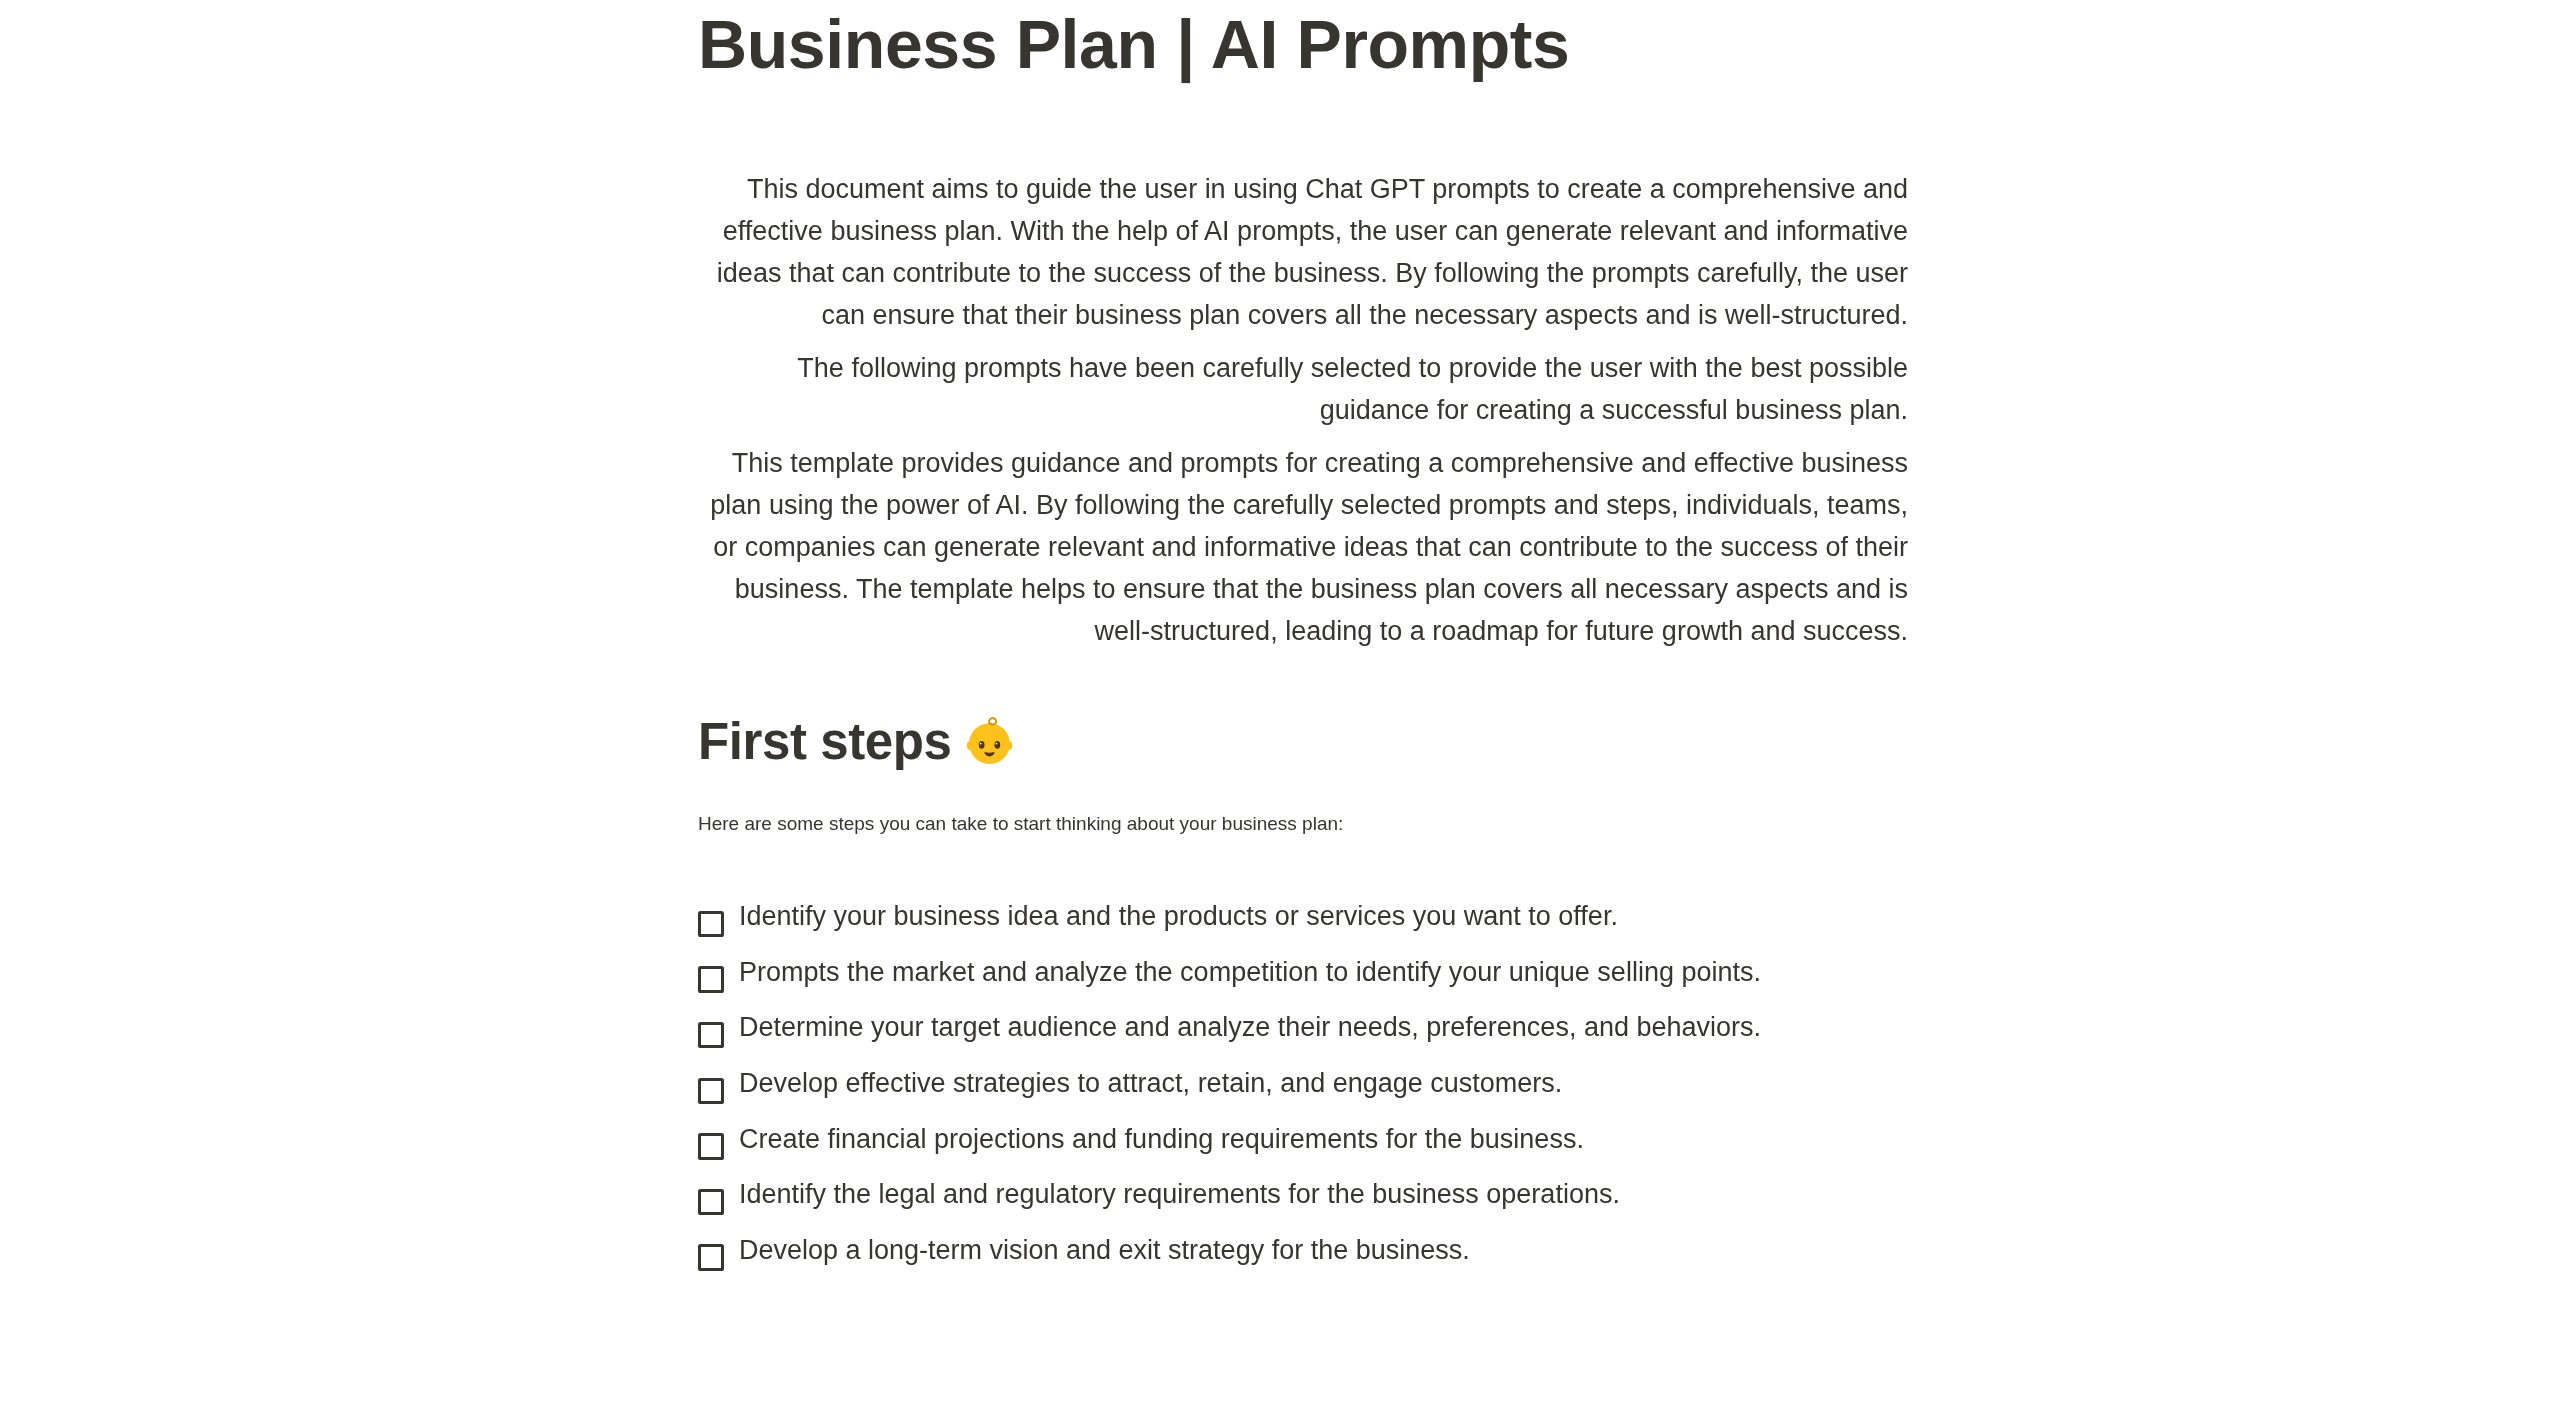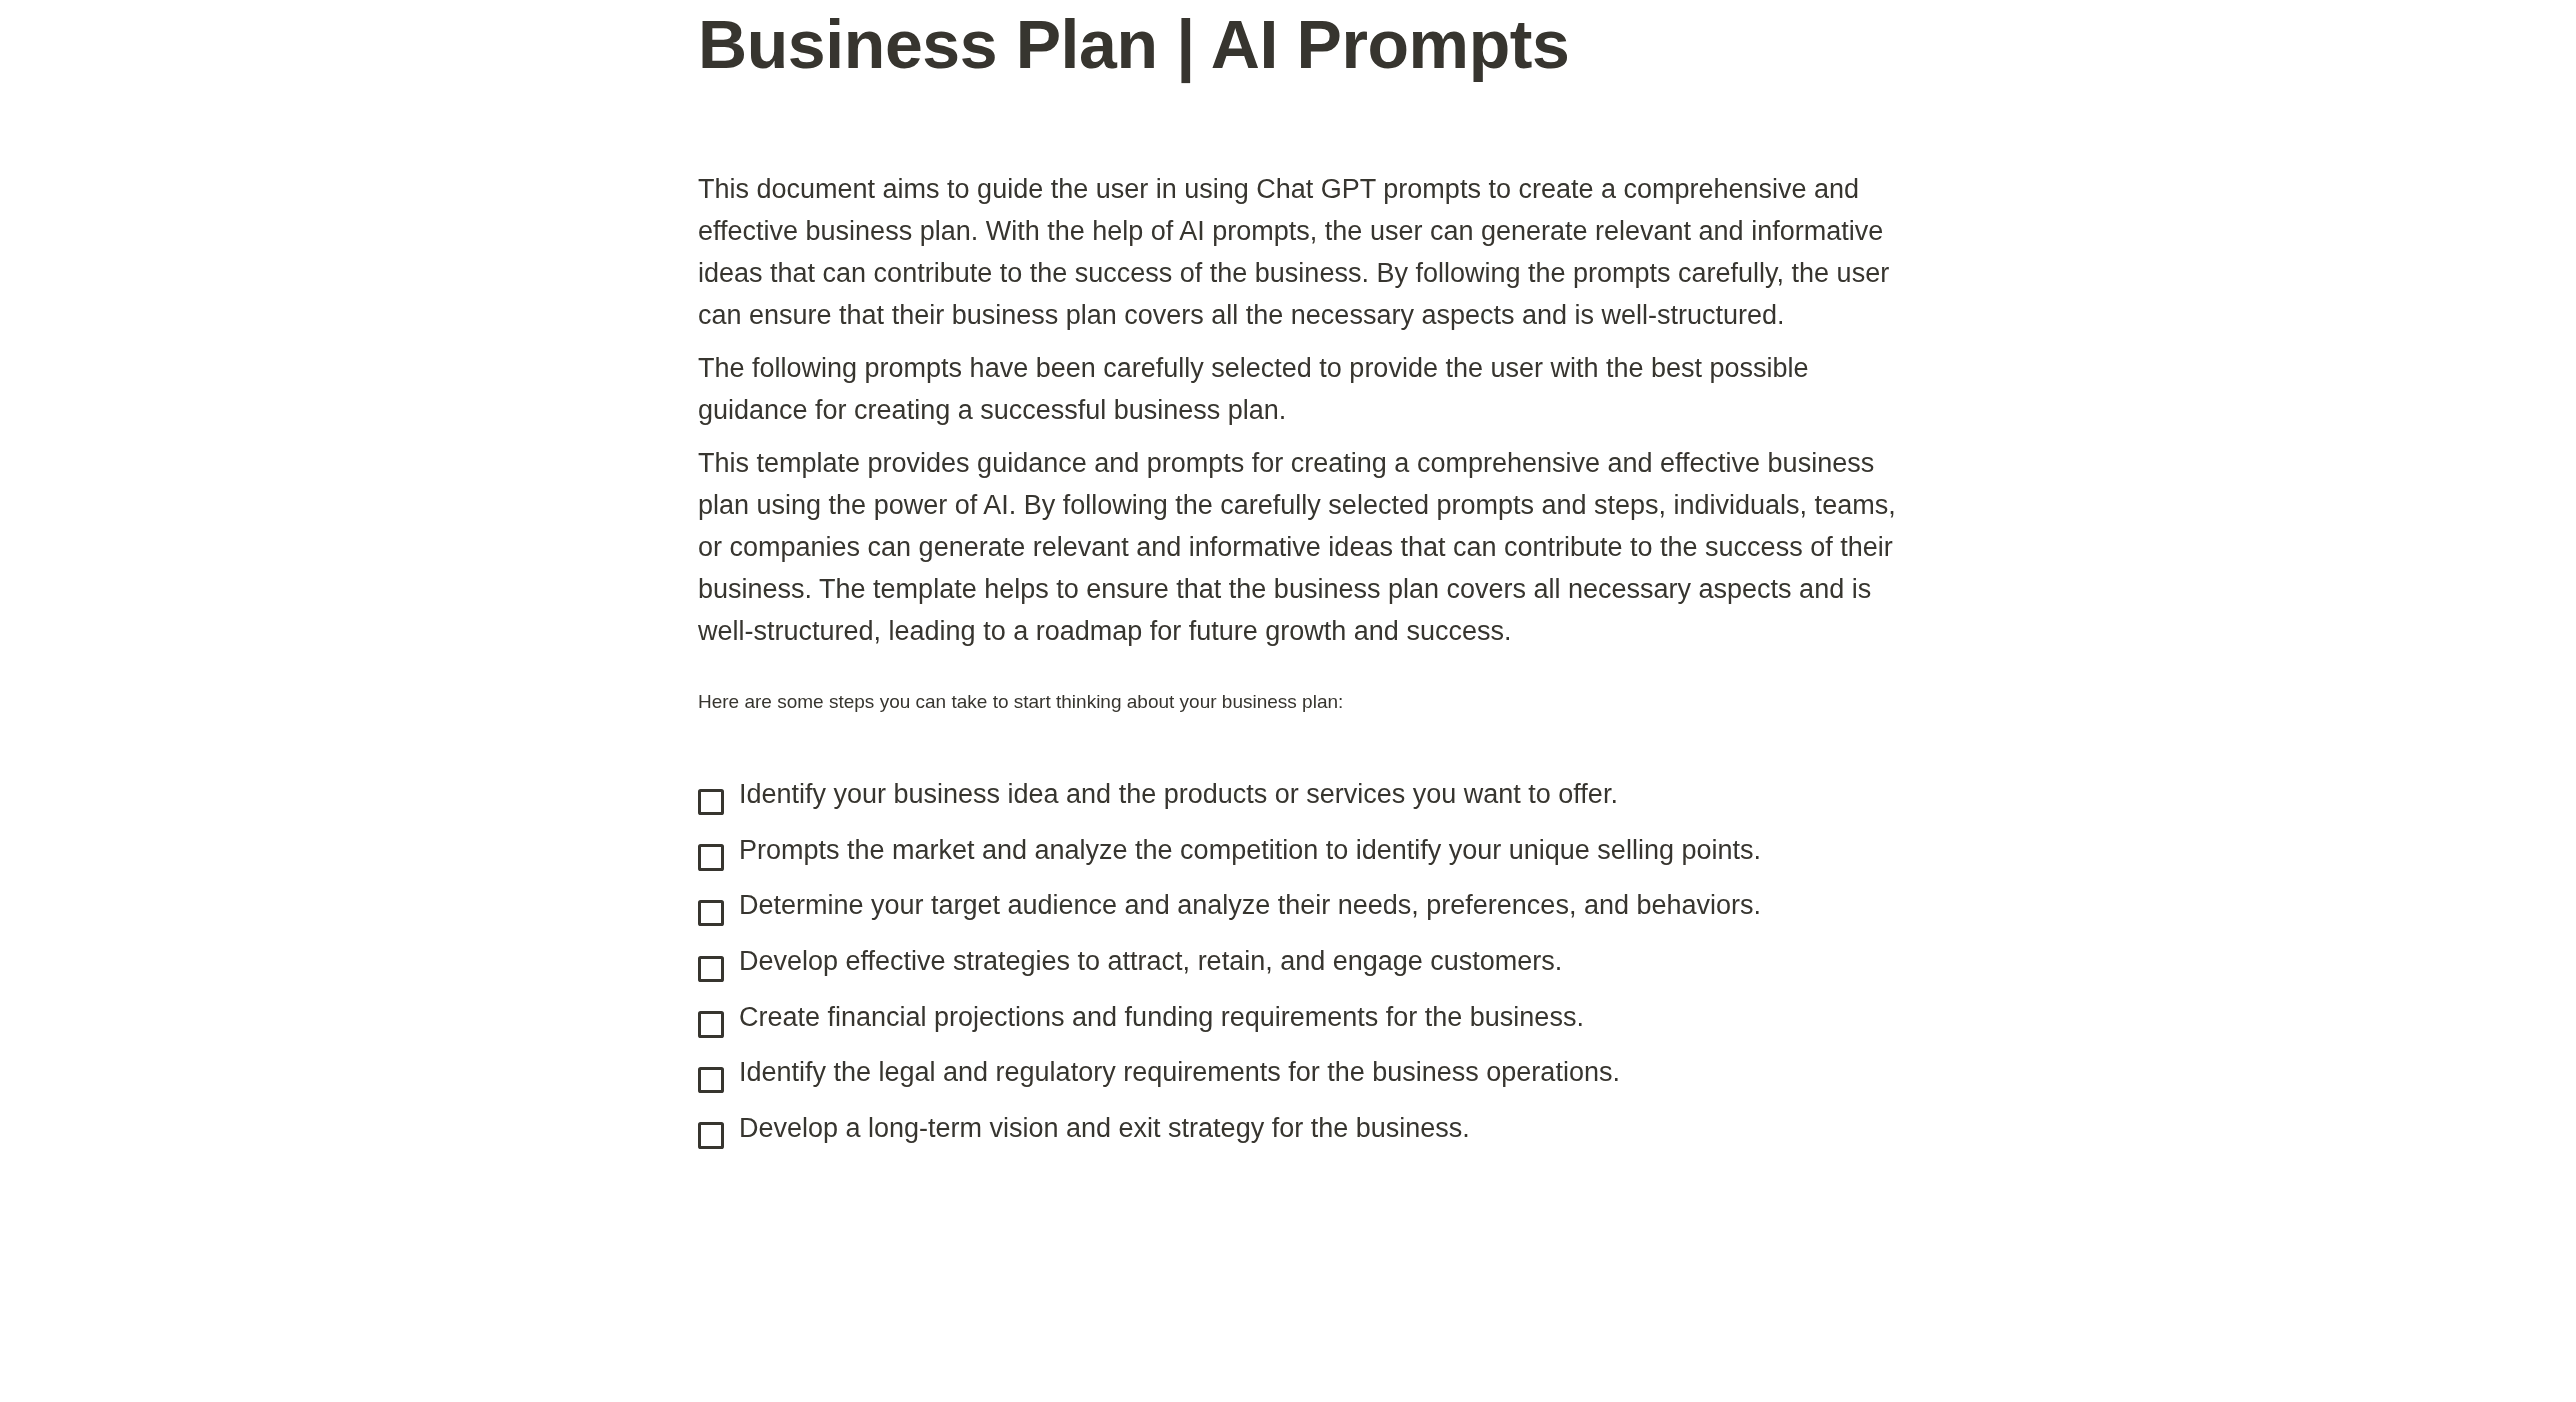--- a/index.html
+++ b/index.html
@@ -22,20 +22,21 @@
     font-size: 68px;
     line-height: 82px;
     font-weight: 700;
     letter-spacing: -0.4px;
     margin: 3.4px 0 0 0;
   }
   .intro { margin-top: 83px; }
   .paragraph {
     font-size: 27px;
     line-height: 42px;
+    text-align: right;
   }
   .paragraph + .paragraph { margin-top: 11px; }
   .section-heading {
     margin-top: 57px;
     font-size: 51px;
     line-height: 65px;
     font-weight: 700;
     letter-spacing: -0.4px;
     display: flex;
     align-items: center;
@@ -82,20 +83,34 @@
   <div class="content">
 
     <h1 class="page-title">Business Plan | AI Prompts</h1>
 
     <div class="intro">
         <div class="paragraph">This document aims to guide the user in using Chat GPT prompts to create a comprehensive and effective business plan. With the help of AI prompts, the user can generate relevant and informative ideas that can contribute to the success of the business. By following the prompts carefully, the user can ensure that their business plan covers all the necessary aspects and is well-structured.</div>
         <div class="paragraph">The following prompts have been carefully selected to provide the user with the best possible guidance for creating a successful business plan.</div>
         <div class="paragraph">This template provides guidance and prompts for creating a comprehensive and effective business plan using the power of AI. By following the carefully selected prompts and steps, individuals, teams, or companies can generate relevant and informative ideas that can contribute to the success of their business. The template helps to ensure that the business plan covers all necessary aspects and is well-structured, leading to a roadmap for future growth and success.</div>
       </div>
 
+    <div class="section-heading">
+      <span>First steps</span>
+      <svg class="heading-emoji" viewBox="0 0 72 72" aria-hidden="true">
+        <ellipse cx="7.5" cy="42" rx="5" ry="6.5" fill="#fcc21b"></ellipse>
+        <ellipse cx="64.5" cy="42" rx="5" ry="6.5" fill="#fcc21b"></ellipse>
+        <circle cx="36" cy="39" r="30" fill="#fcc21b"></circle>
+        <path d="M36 10 C 33 1 44 -1 45.5 5.5 C 46.5 10.5 40 13 37.5 9.5" stroke="#d19b15" stroke-width="3" fill="none" stroke-linecap="round"></path>
+        <ellipse cx="24.5" cy="41" rx="4.2" ry="5.6" fill="#4f352b"></ellipse>
+        <ellipse cx="47.5" cy="41" rx="4.2" ry="5.6" fill="#4f352b"></ellipse>
+        <circle cx="23.2" cy="39" r="1.3" fill="#ffffff"></circle>
+        <circle cx="46.2" cy="39" r="1.3" fill="#ffffff"></circle>
+        <path d="M28.5 51 a7.5 7 0 0 0 15 0 q-7.5 3 -15 0 z" fill="#4f352b"></path>
+      </svg>
+    </div>
 
     <div class="lead">Here are some steps you can take to start thinking about your business plan:</div>
 
     <div class="blank-line"></div>
 
     <div class="todo-list">
         <div class="todo-item">
     <div class="todo-checkbox" role="checkbox" aria-checked="false"></div>
     <div class="todo-text">
       <div class="todo-label">Identify your business idea and the products or services you want to offer.</div>

